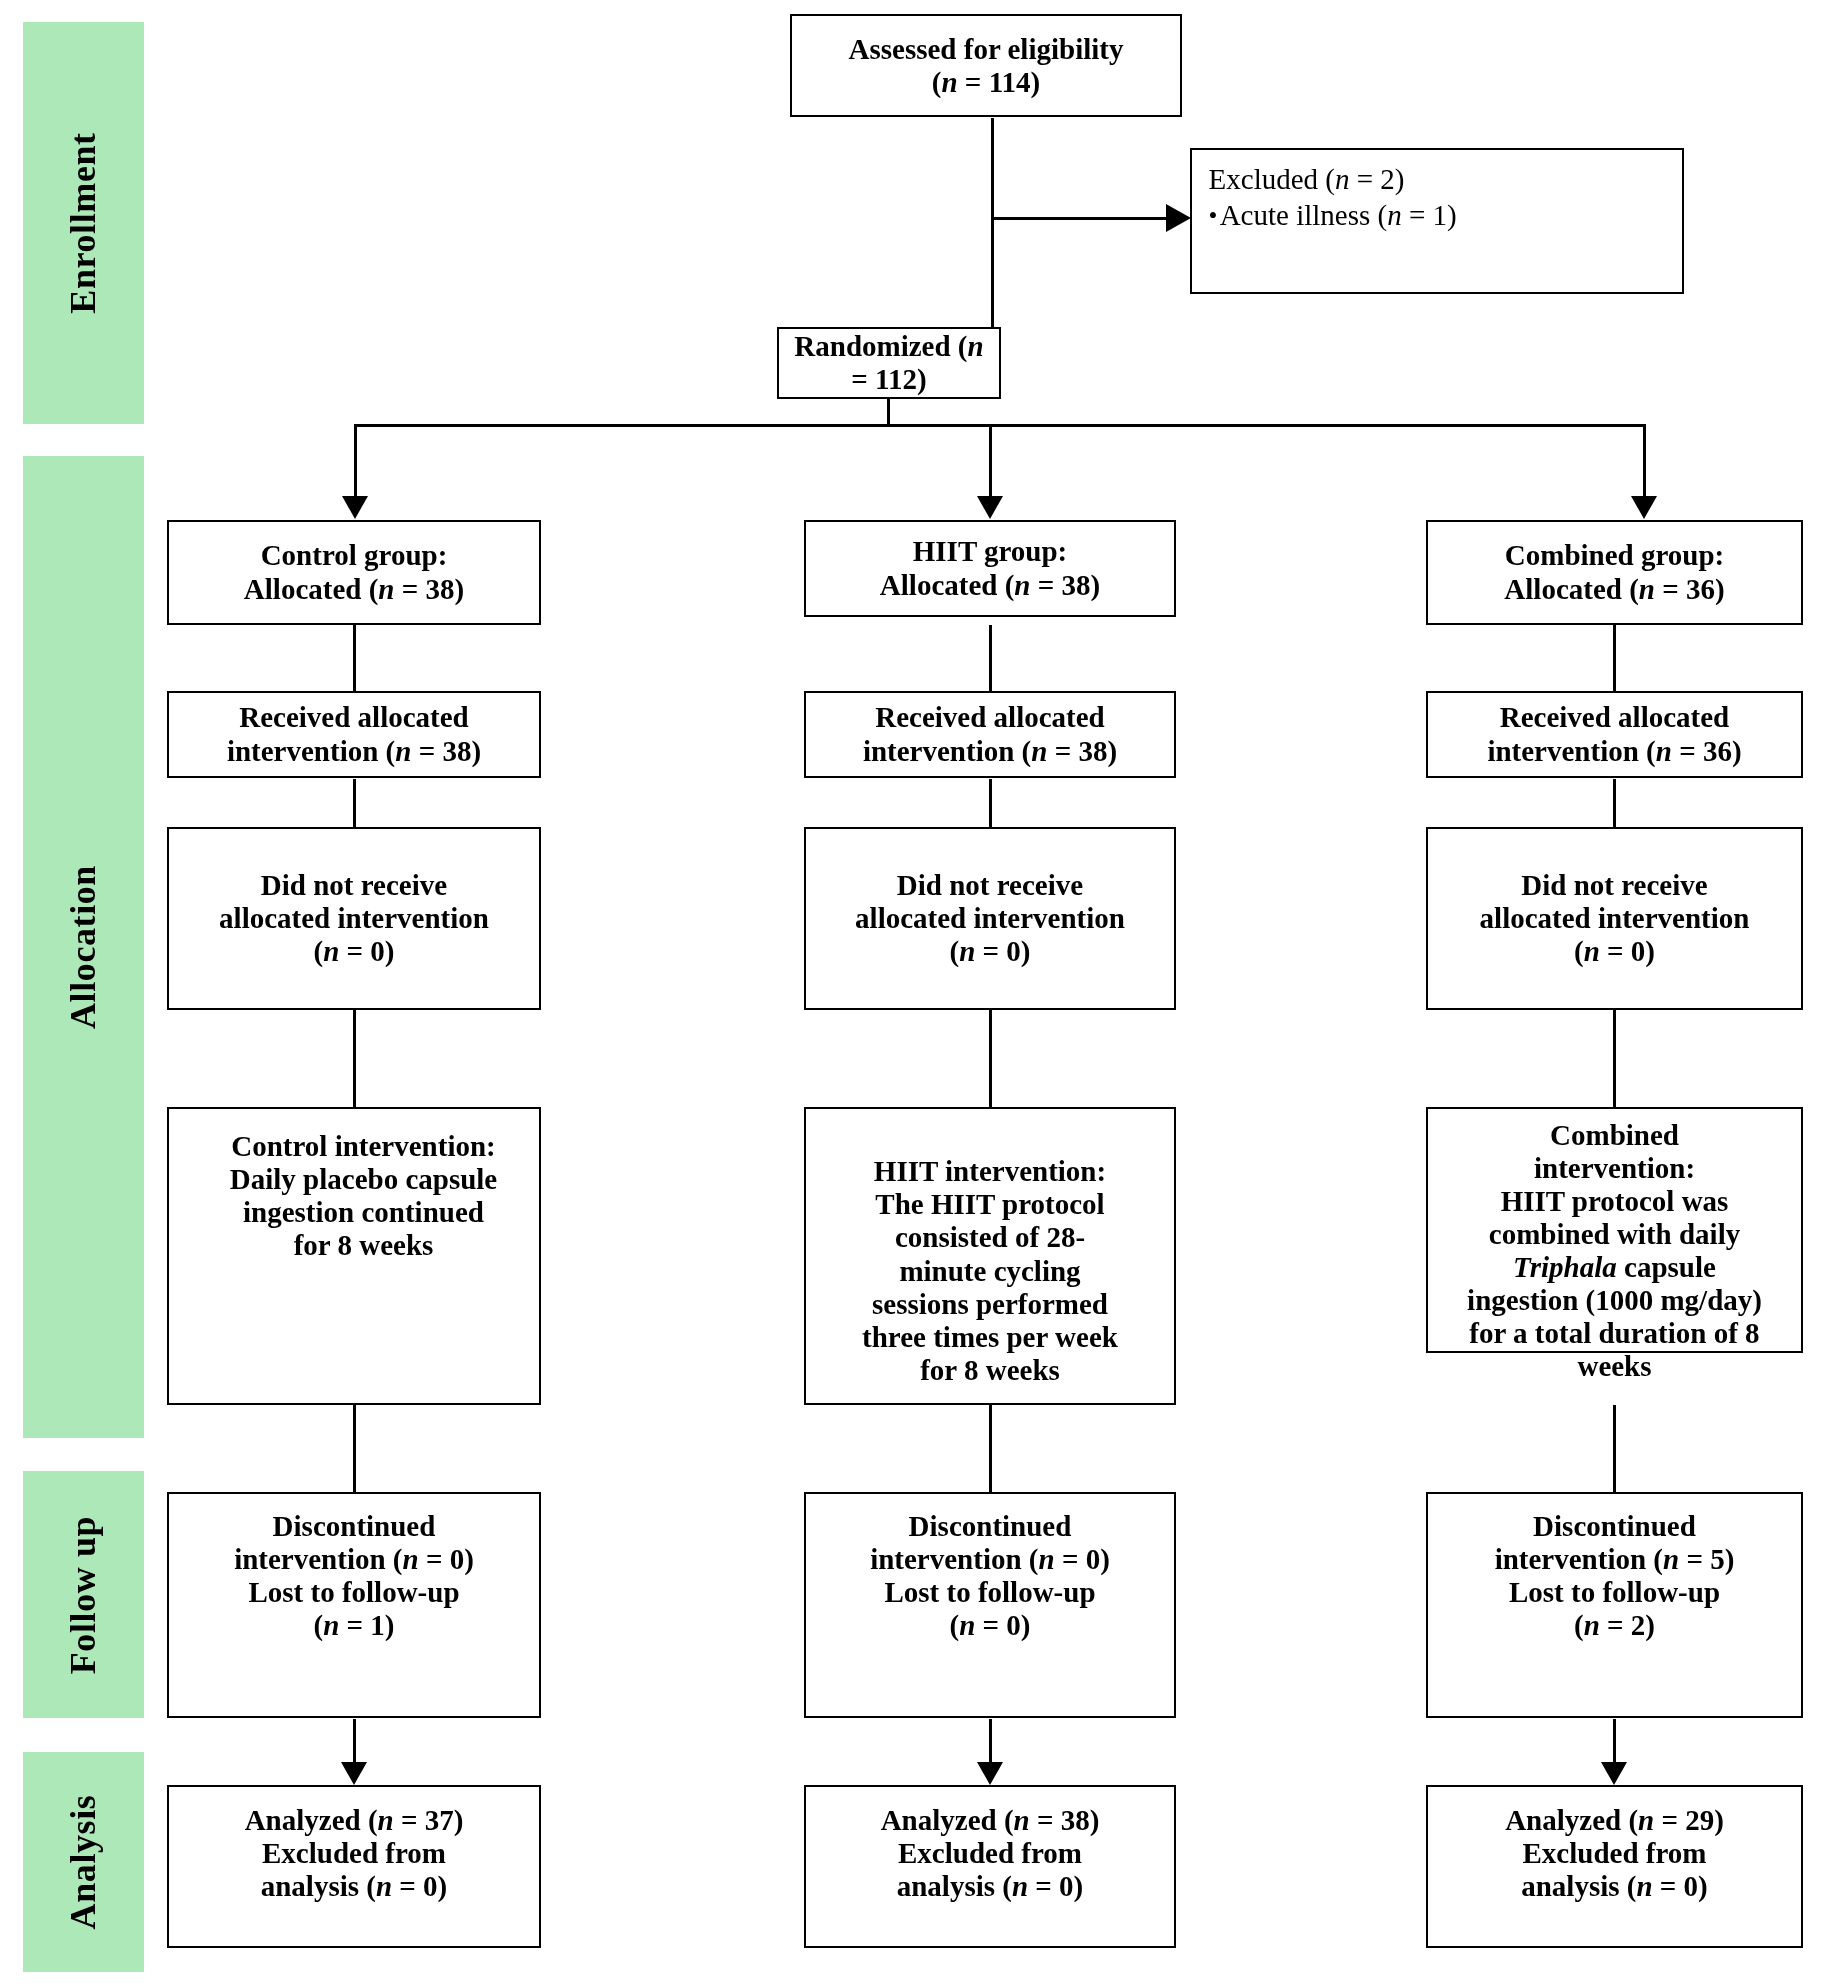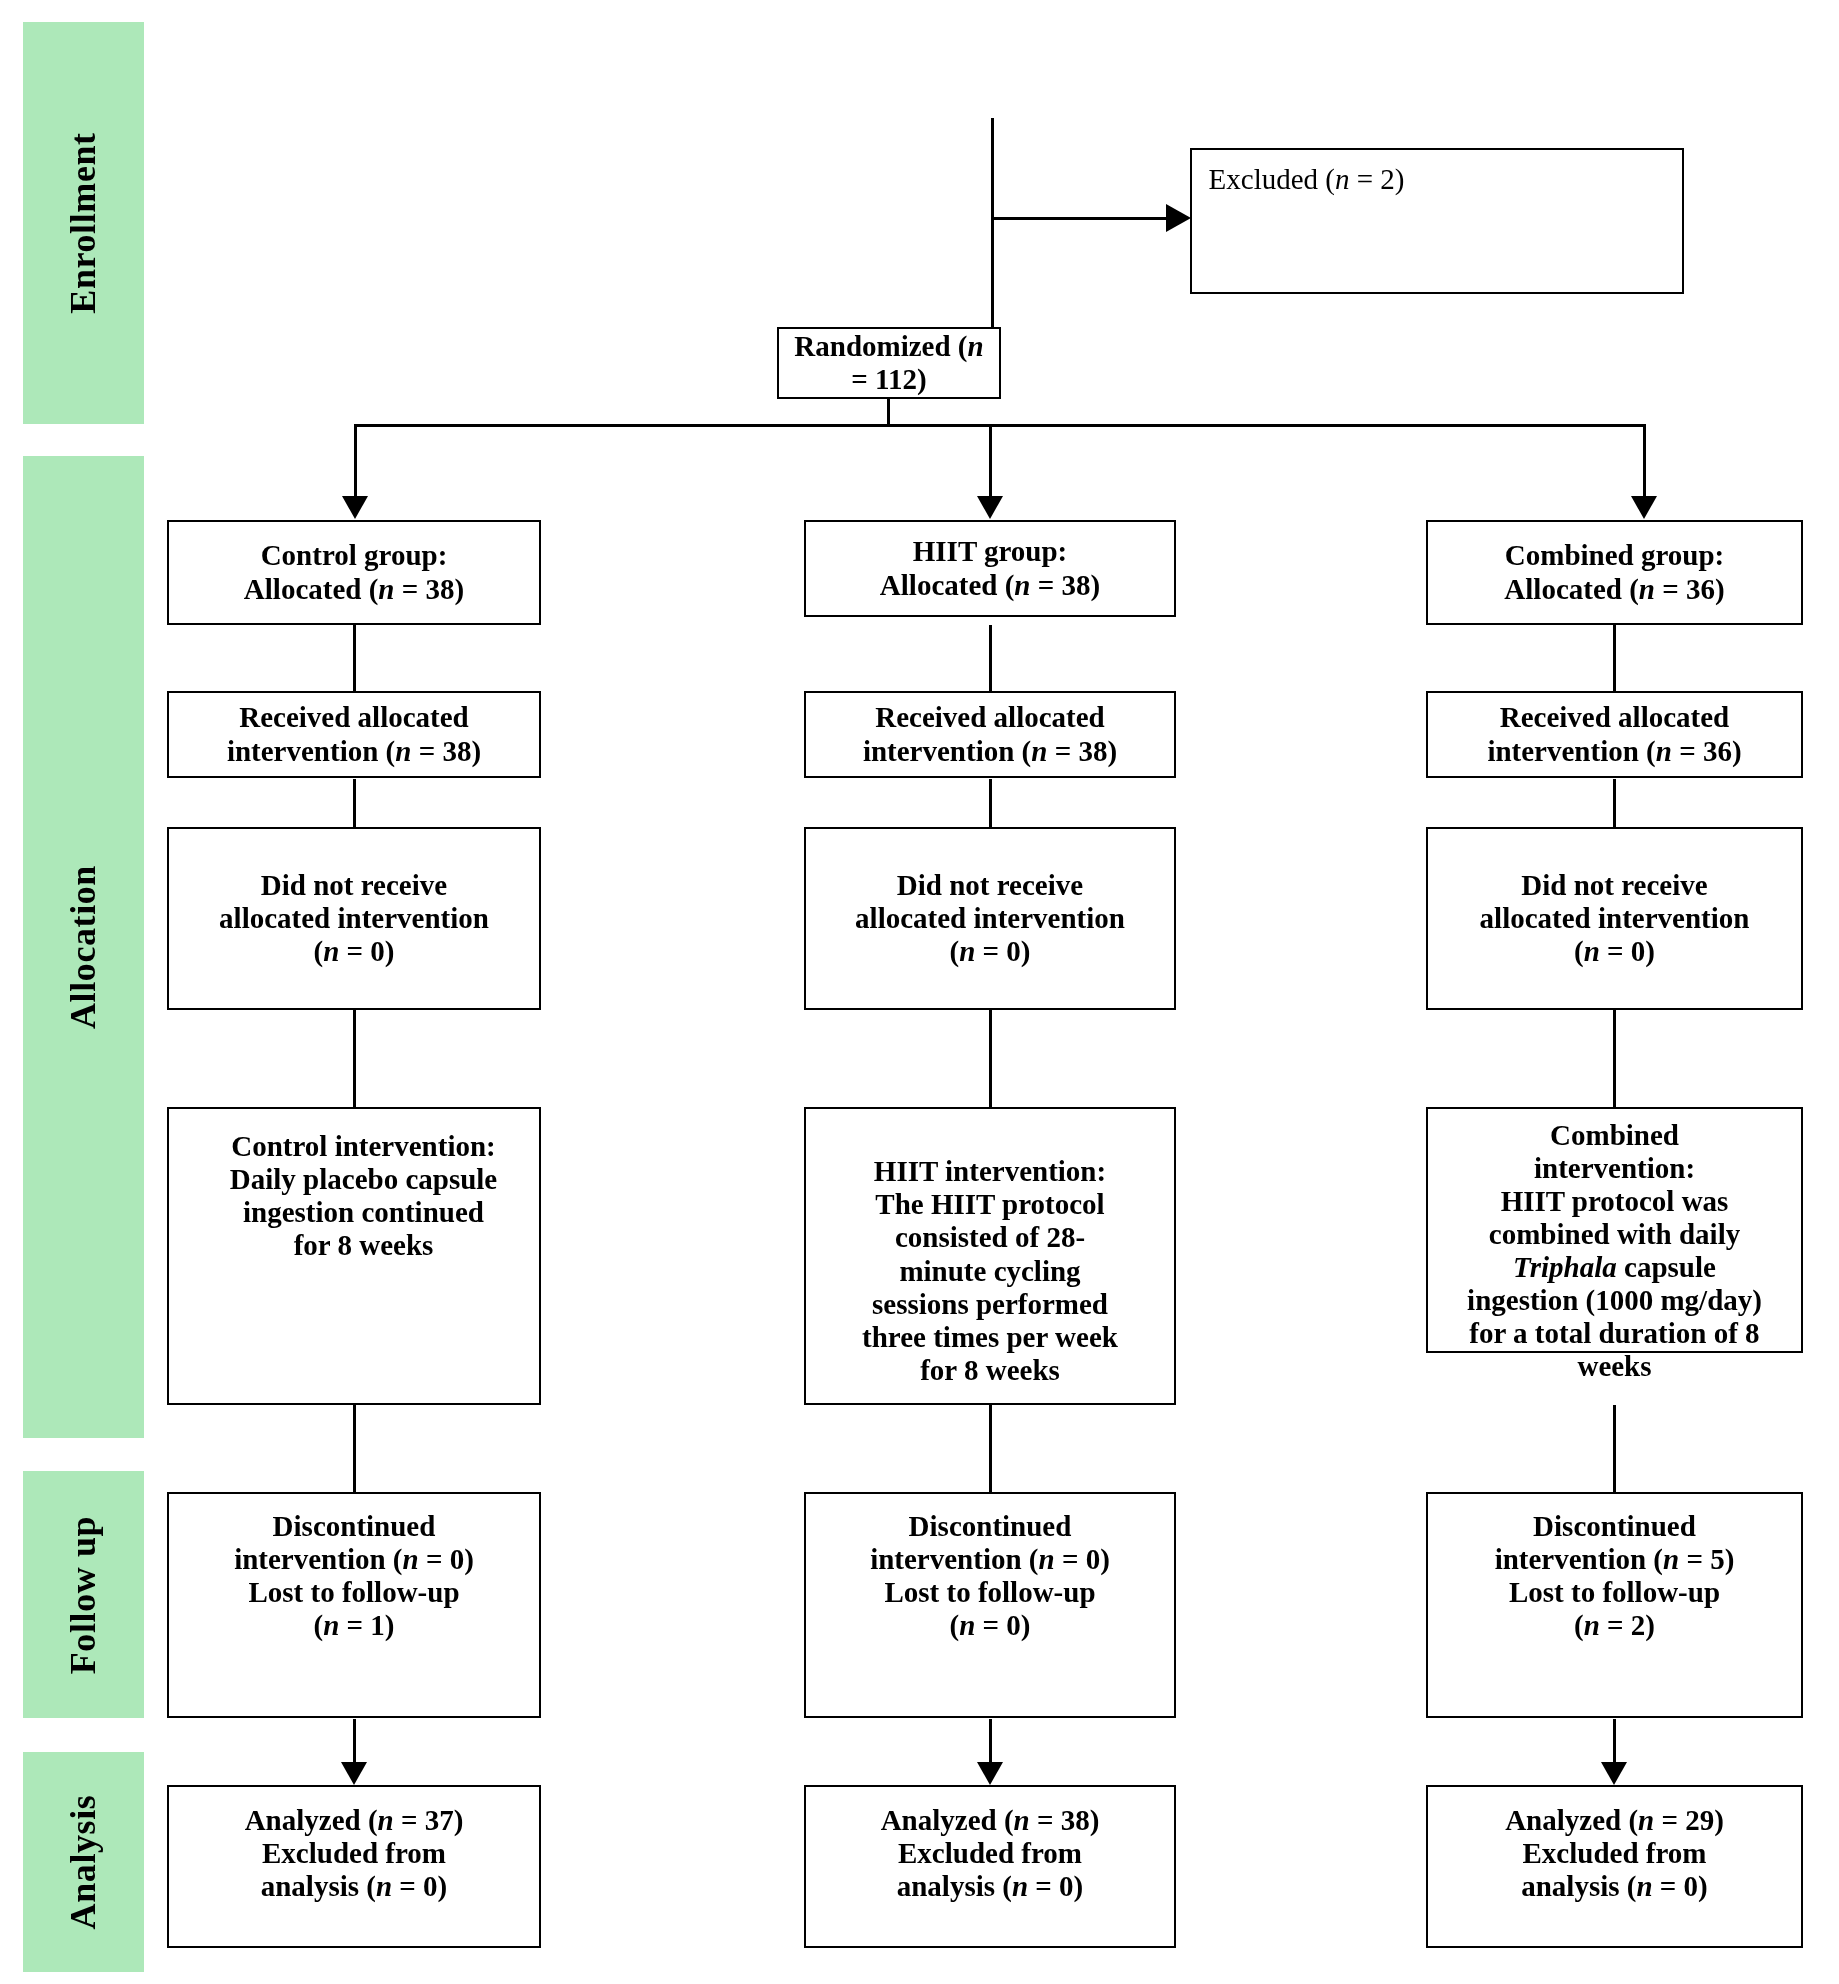--- a/index.html
+++ b/index.html
@@ -50,29 +50,36 @@
   <div class="band" style="left:22.6px;top:456px;width:121px;height:982px;">
     <span class="bandlabel">Allocation</span>
   </div>
   <div class="band" style="left:22.6px;top:1471px;width:121px;height:247px;">
     <span class="bandlabel">Follow up</span>
   </div>
   <div class="band" style="left:22.6px;top:1752px;width:121px;height:220px;">
     <span class="bandlabel">Analysis</span>
   </div>
 
+  <div class="box" style="left:790px;top:14.4px;width:392px;height:103px;">
+    <div class="bt">
+      <span>Assessed for eligibility</span><br>
+      <span>(</span><i class="n">n</i><span> = 114)</span>
+    </div>
+  </div>
 
   <div class="vline" style="left:991px;top:118px;height:209px;"></div>
 
   <div class="hline" style="left:991px;top:217px;width:177px;"></div>
   <div class="arrow-right" style="left:1166px;top:204px;"></div>
 
   <div class="box excl" style="left:1190px;top:148px;width:494px;height:146px;">
     <div class="bt">
       <span class="bullet-line"><span>Excluded (</span><i class="n">n</i><span> = 2)</span></span>
+      <span class="bullet-line"><span class="bull">•</span><span>Acute illness (</span><i class="n">n</i><span> = 1)</span></span>
     </div>
   </div>
 
   <div class="box" style="left:777px;top:327px;width:224px;height:72px;">
     <div class="bt">
       <span>Randomized (</span><i class="n">n</i><span> = 112)</span>
     </div>
   </div>
 
   <div class="vline" style="left:887px;top:399px;height:28px;"></div>

